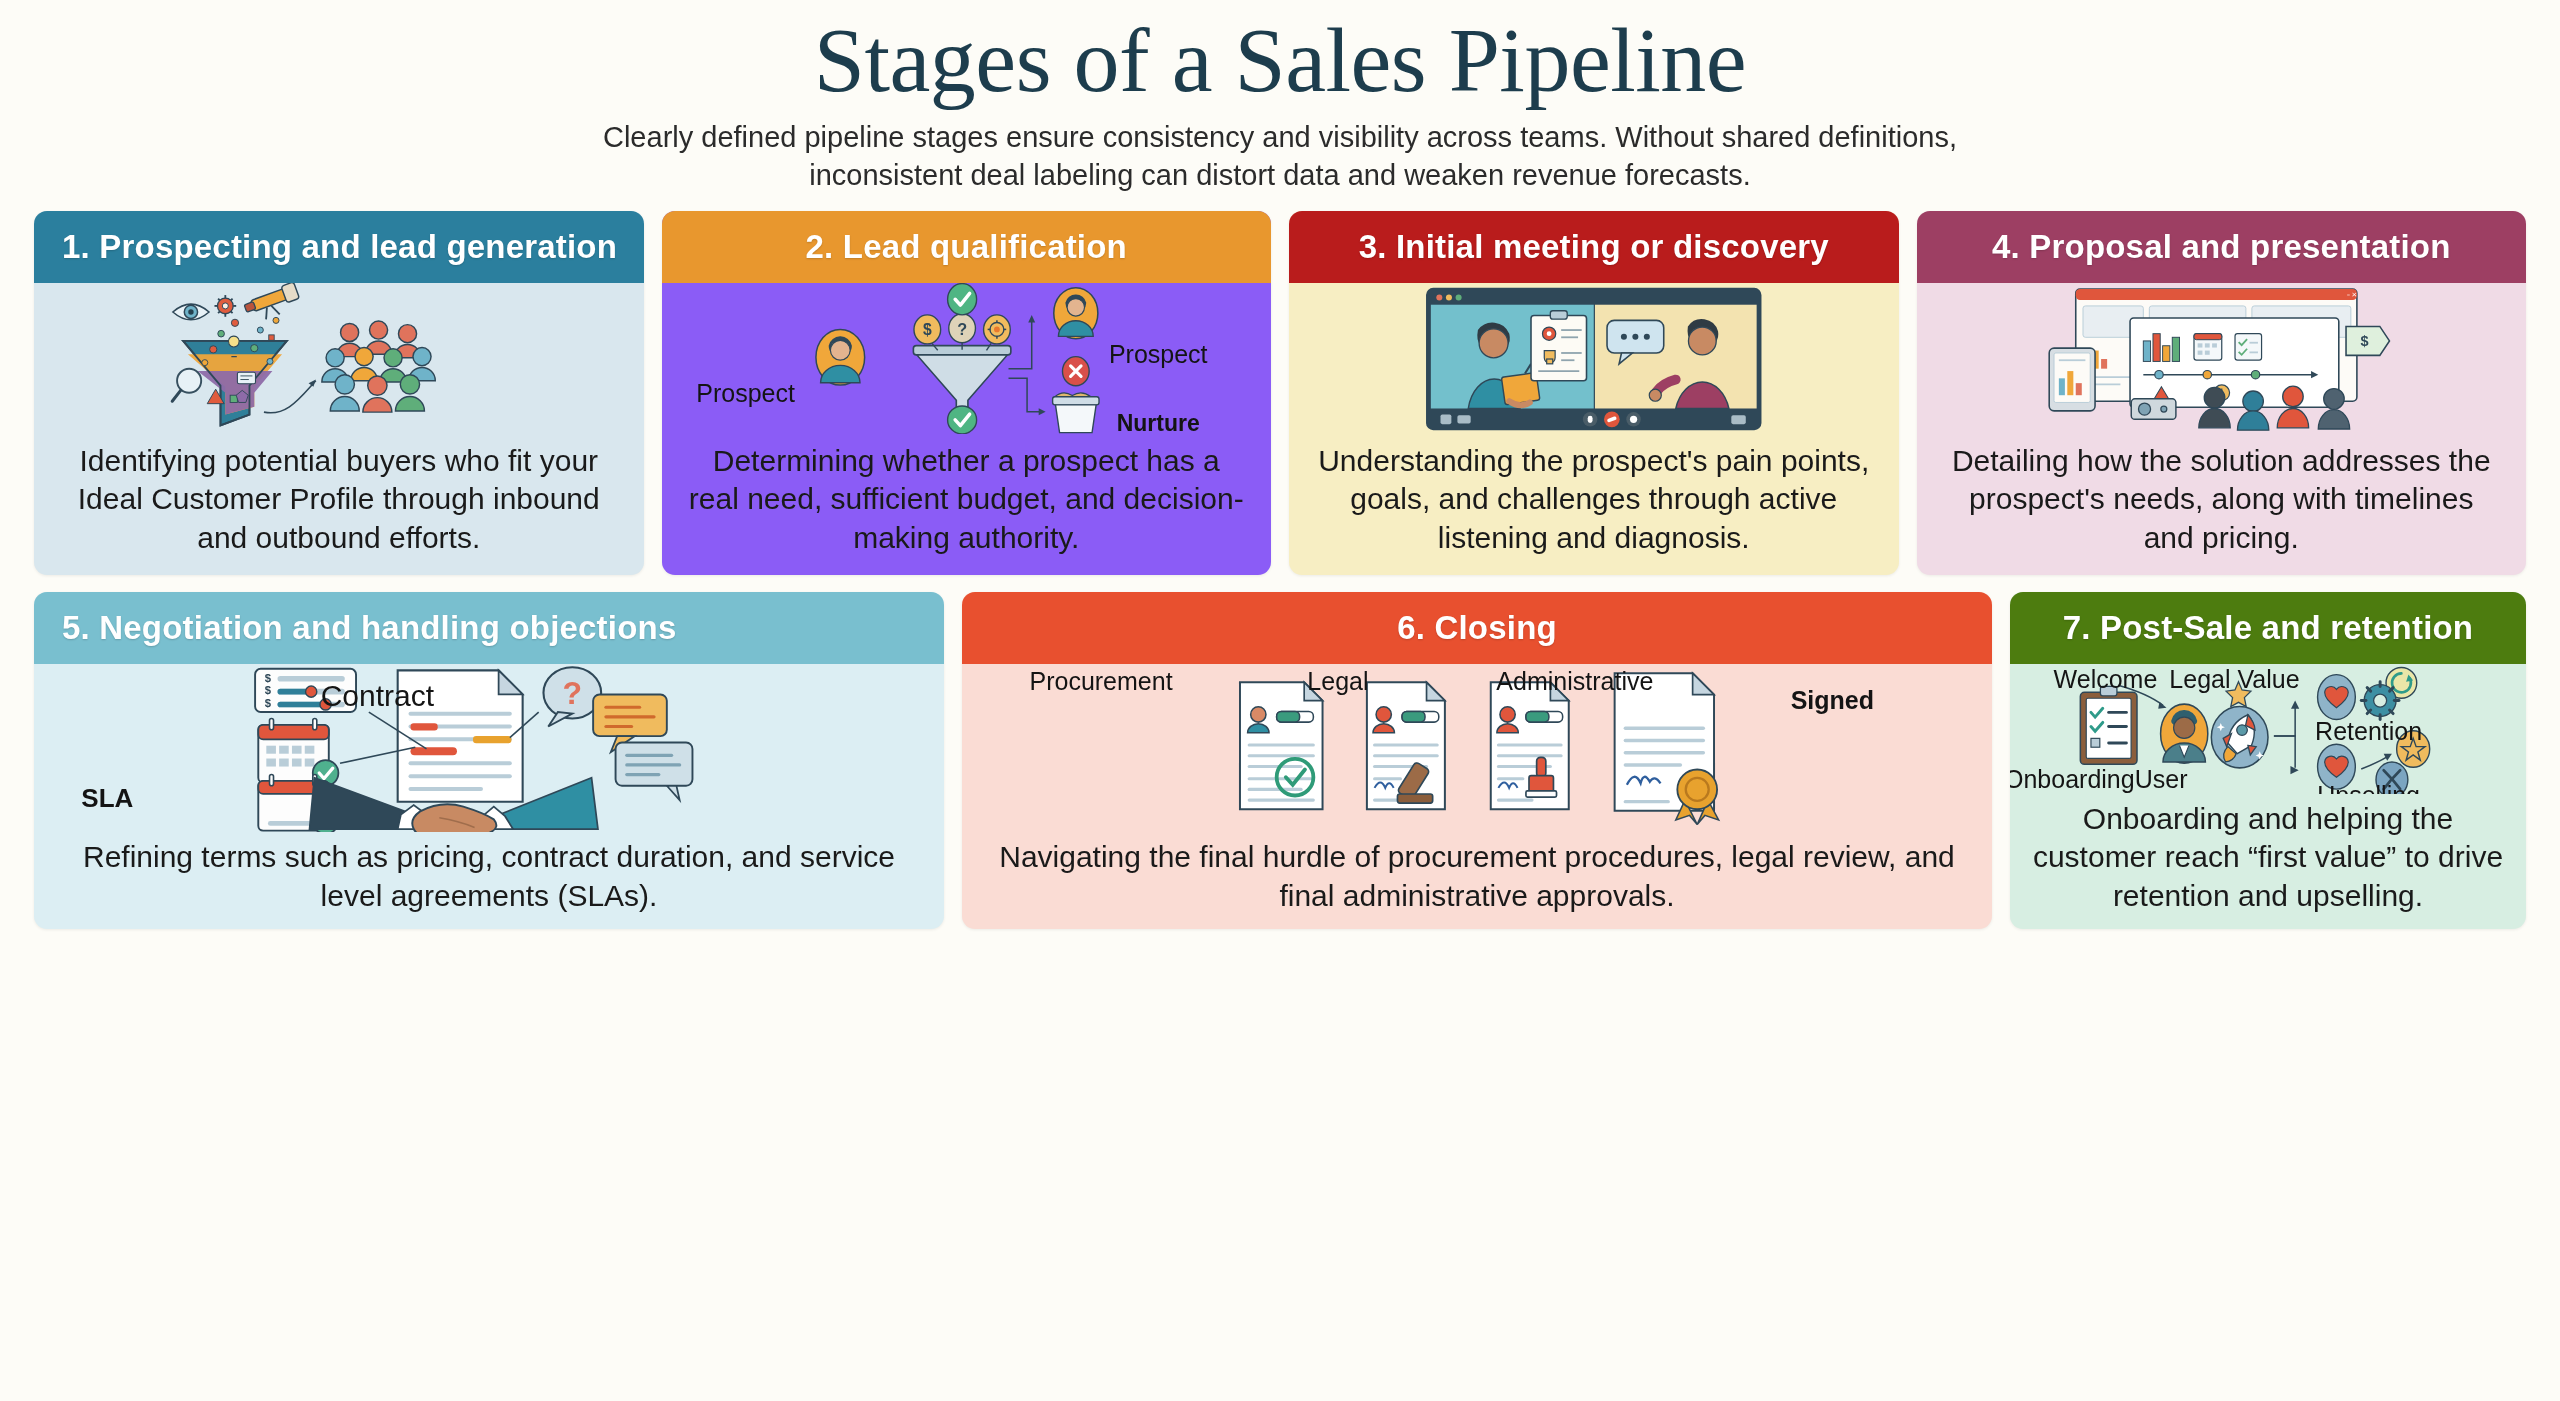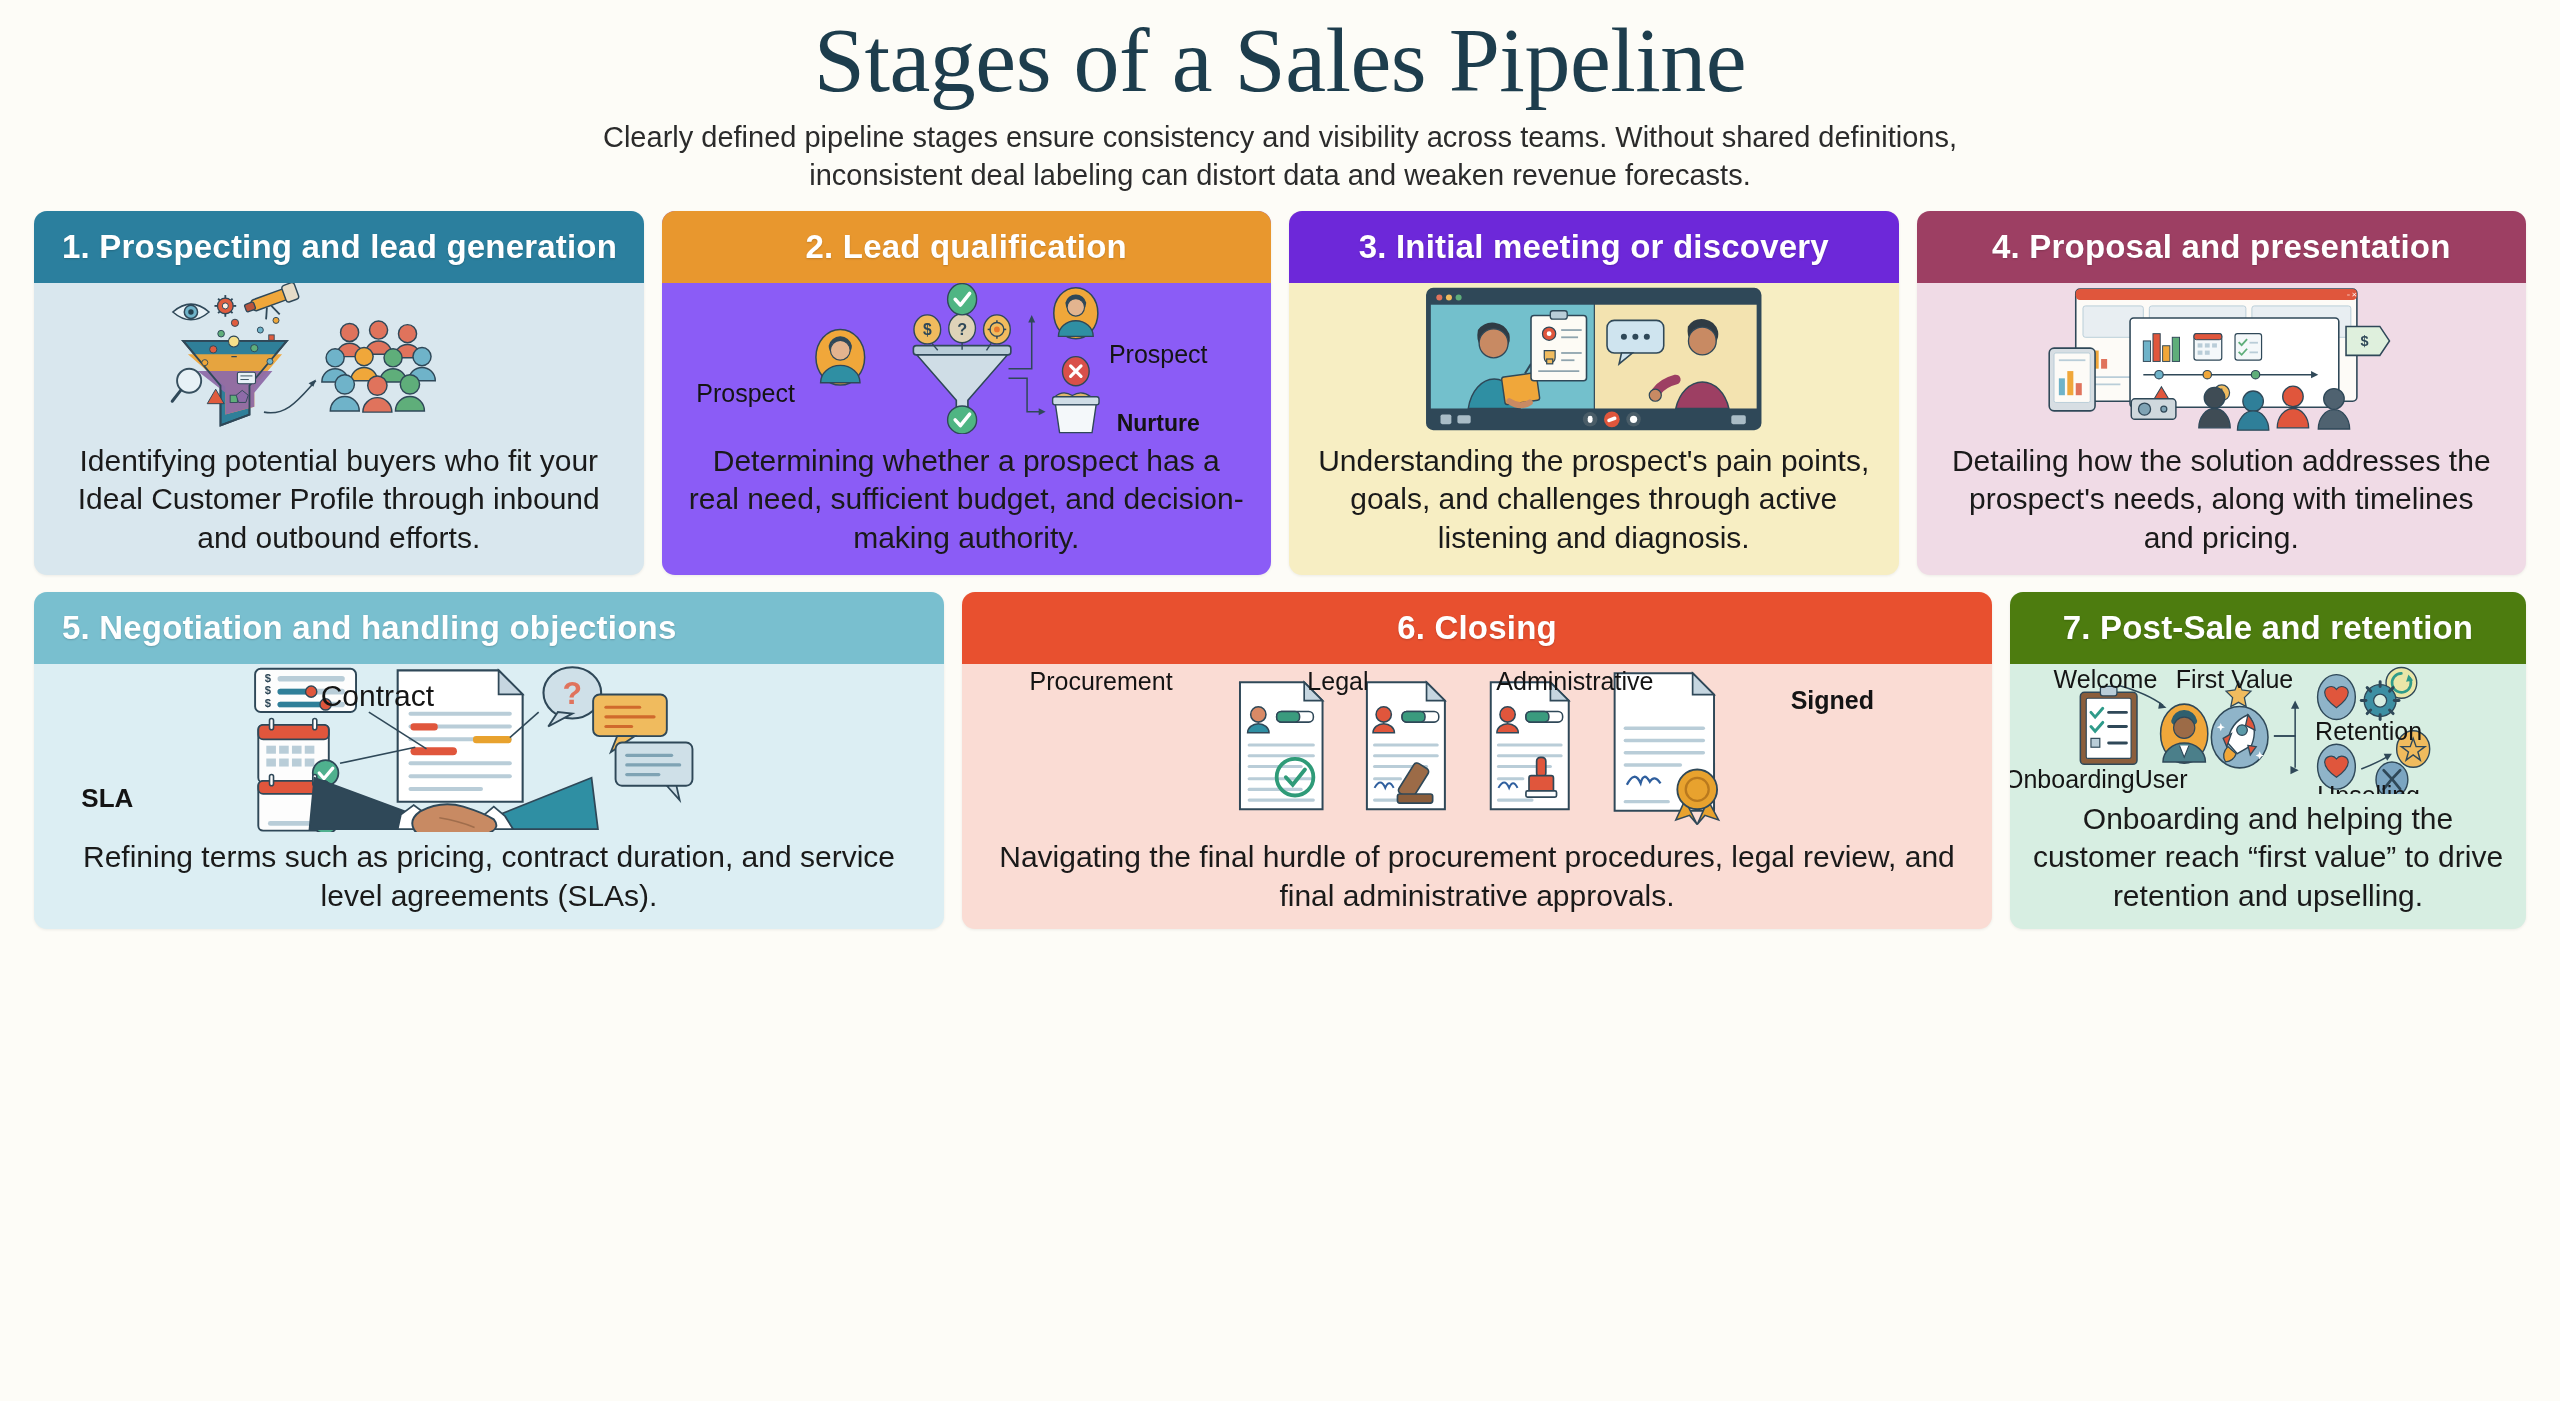--- a/index.html
+++ b/index.html
@@ -264,21 +264,21 @@
           </g>
         </svg>
         <div class="lbl c" style="left:13.8%; top:64%;">Prospect</div>
         <div class="lbl c" style="left:81.5%; top:37.5%;">Prospect</div>
         <div class="lbl c" style="left:81.5%; top:84%; font-weight:700; font-size:23px;">Nurture</div>
       </div>
       <div class="card-cap">Determining whether a prospect has a real need, sufficient budget, and decision-making authority.</div>
     </div>
 
     <div class="card c3" style="background:#f7eec3">
-      <div class="card-head" style="background:#6d28d9">3. Initial meeting or discovery</div>
+      <div class="card-head" style="background:#b91c1c">3. Initial meeting or discovery</div>
       <div class="art">
         <svg viewBox="0 0 600 250" width="100%" height="100%" preserveAspectRatio="xMidYMid meet">
           <rect x="22" y="8" width="556" height="236" rx="12" fill="#2f4858"></rect>
           <circle cx="44" cy="24" r="5" fill="#e0735c"></circle>
             <circle cx="60" cy="24" r="5" fill="#f0bb5e"></circle>
             <circle cx="76" cy="24" r="5" fill="#5fae7a"></circle>
           <rect x="30" y="36" width="270" height="172" fill="#73c0cc"></rect>
           <rect x="302" y="36" width="268" height="172" fill="#f3e3b0"></rect>
 
           <g>
@@ -741,21 +741,21 @@
             <ellipse cx="596" cy="144" rx="28" ry="31" fill="#f0bb5e" stroke="#2f4858" stroke-width="2.4"></ellipse>
             <polygon points="596,126 601,140 616,140 604,149 608,163 596,154 584,163 588,149 576,140 591,140" fill="none" stroke="#2f4858" stroke-width="2.4"></polygon>
           </g>
           <g>
             <ellipse cx="560" cy="196" rx="27" ry="30" fill="#7ba5c1" stroke="#2f4858" stroke-width="2.4"></ellipse>
             <path d="M546 180 q16 16 28 32" fill="none" stroke="#2f4858" stroke-width="4.5" stroke-linecap="round"></path>
             <path d="M574 180 q-16 16 -28 32" fill="none" stroke="#2f4858" stroke-width="4.5" stroke-linecap="round"></path>
           </g>
         </svg>
         <div class="lbl c" style="left:18.5%; top:1%;">Welcome</div>
-        <div class="lbl c" style="left:43.5%; top:1%;">First Value</div>
+        <div class="lbl c" style="left:43.5%; top:1%;">Legal Value</div>
         <div class="lbl c" style="left:69.5%; top:41%;">Retention</div>
         <div class="lbl c" style="left:69.5%; top:90%;">Upselling</div>
         <div class="lbl c" style="left:11.5%; top:78%; line-height:1.12;">
           <span>Onboarding<br>toolkit</span>
         </div>
         <div class="lbl c" style="left:29.3%; top:78%; line-height:1.12;">
           <span>User<br>guide</span>
         </div>
         <div class="lbl c" style="left:45.5%; top:78%; line-height:1.12;margin-top:29px;">
           <span>Achievement<br>milestone</span>

